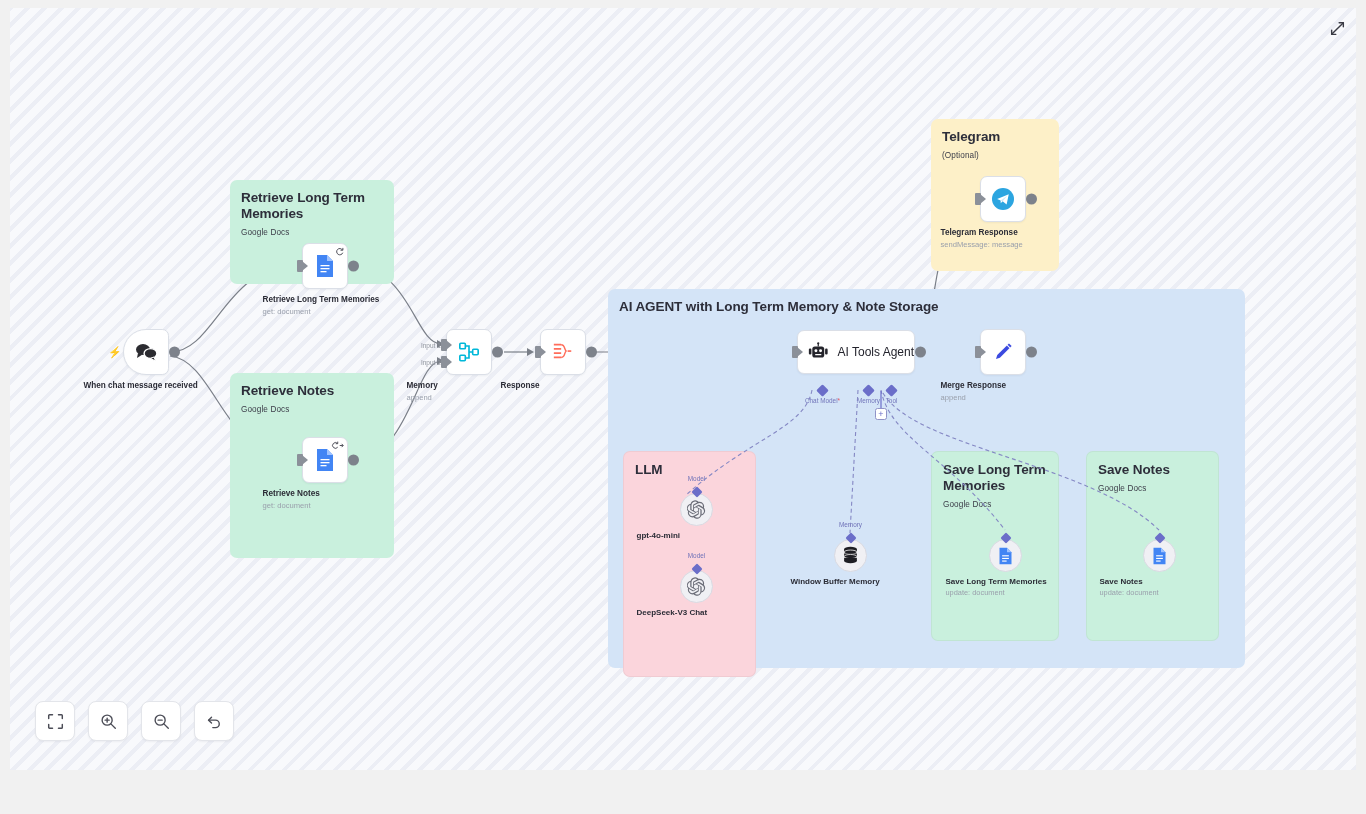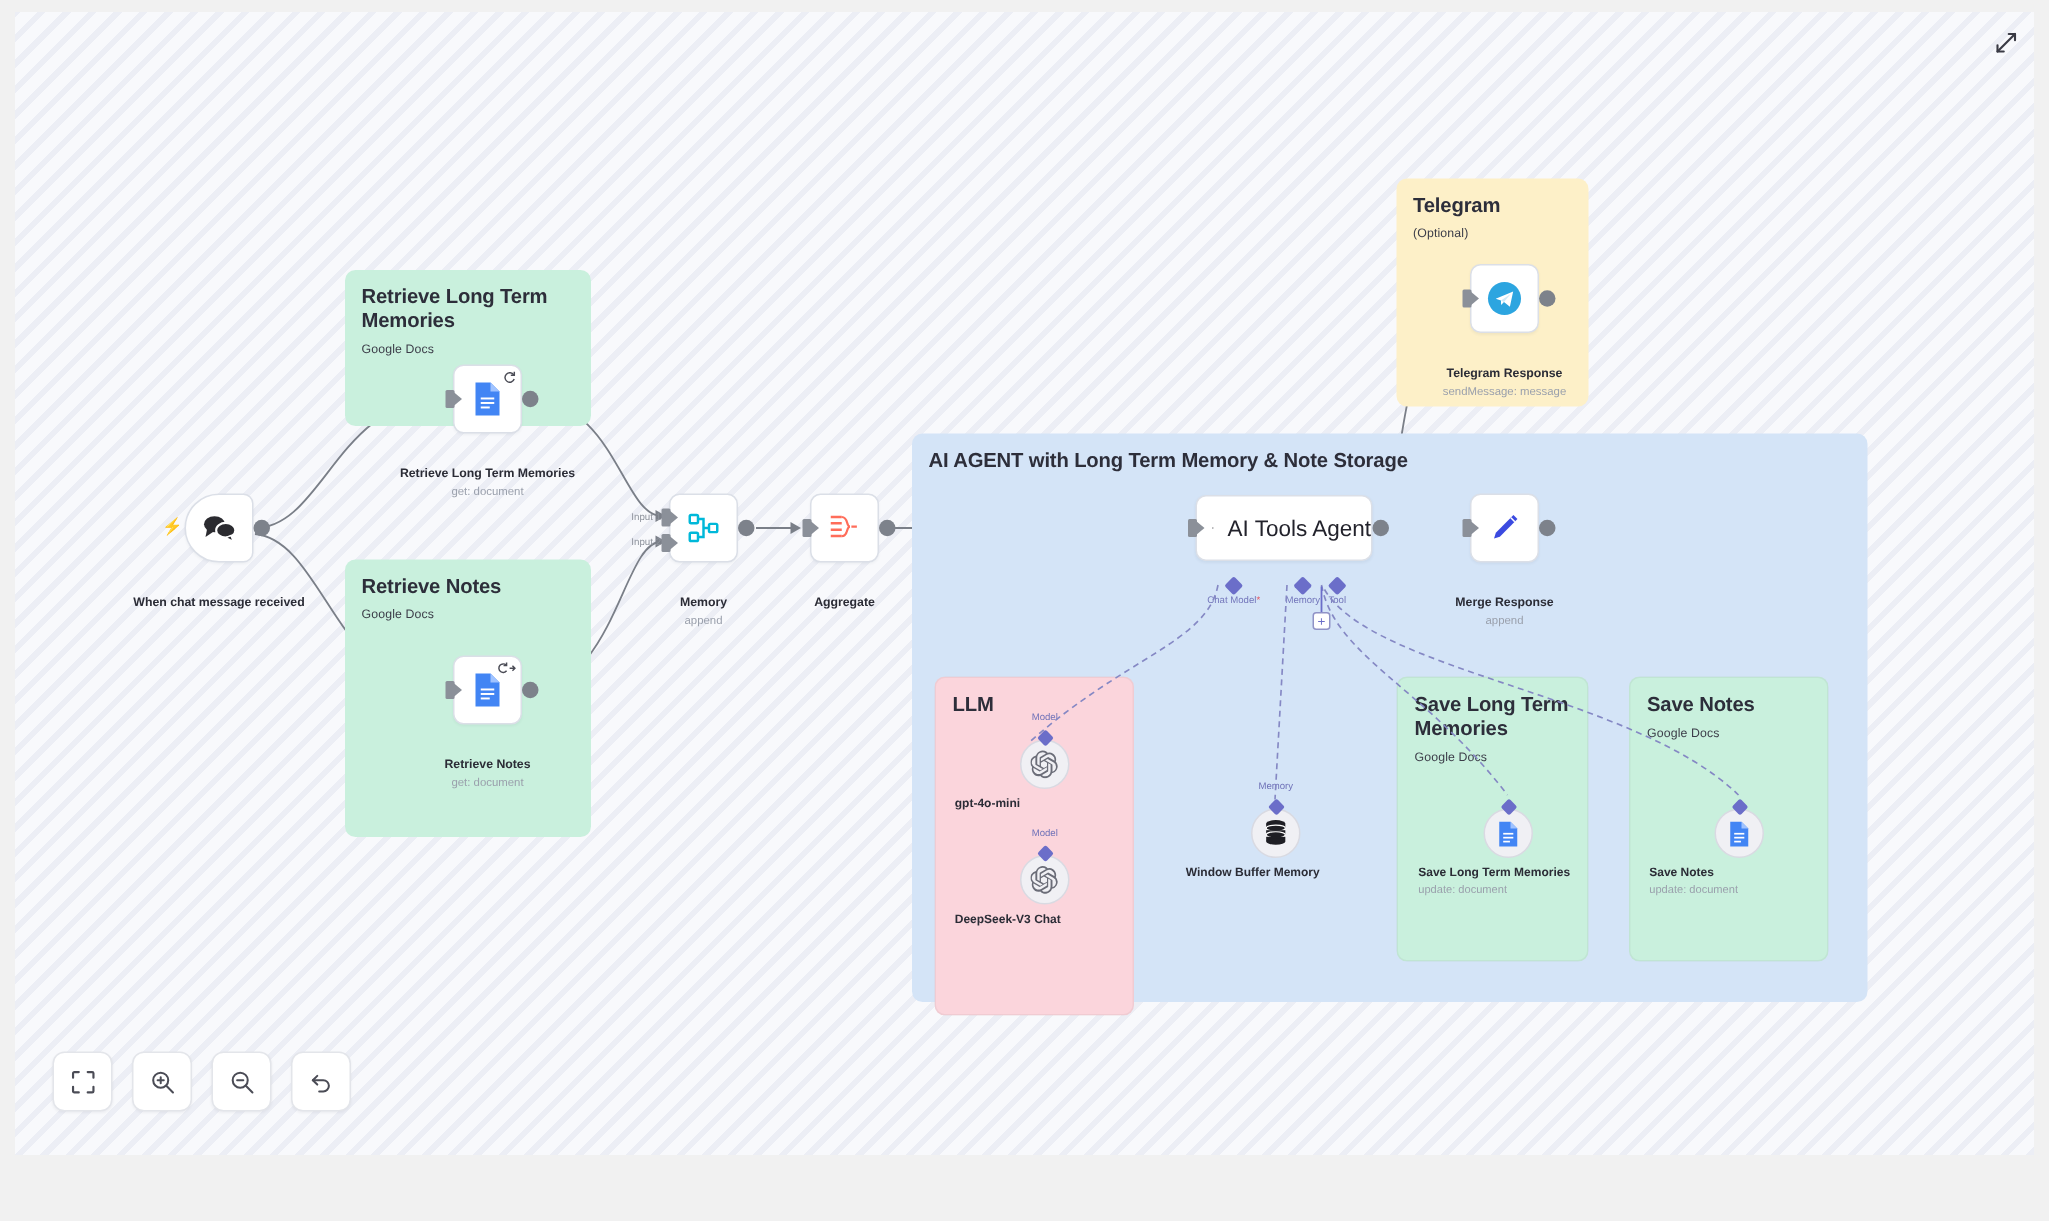--- a/index.html
+++ b/index.html
@@ -63,24 +63,24 @@
     display: flex; align-items: center; justify-content: center;
     box-shadow: 0 1px 2px rgba(25,30,50,.05);
     position: relative;
   }
   .nbox.trig { border-radius: 24px 7px 7px 24px; }
   .nbox.wide {
     width: 118px; height: 44px;
     justify-content: flex-start;
     padding-left: 10px; gap: 9px;
   }
-  .nbox .wlabel { font-size: 15px; color: #23232c; white-space: nowrap; }
+  .nbox .wlabel { font-size: 12px; color: #23232c; white-space: nowrap; }
   .ncap {
     position: absolute; left: 50%; transform: translateX(-50%);
-    top: 68px; width: 125px; text-align: center;
+    top: 52px; width: 125px; text-align: left;
   }
   .ncap .t1 { font-size: 8.2px; font-weight: 700; color: #2b2c36; line-height: 1.3; }
   .ncap .t2 { font-size: 7.6px; color: #9aa0ac; margin-top: 1px; line-height: 1.25; }
 
   .corner-ico { position: absolute; top: 3px; right: 3px; line-height: 0; }
 
   
   .port-in {
     position: absolute; left: -6px; top: 50%; transform: translateY(-50%);
     width: 6px; height: 12px; background: #8b9099; border-radius: 1px;
@@ -361,21 +361,21 @@
       <div class="nbox">
         <span class="port-in"></span>
         <svg width="24" height="22" viewBox="0 0 26 24" fill="none" stroke="#ff6d5a" stroke-width="1.8">
           <path d="M3 4 h8 M3 8.6 h8 M3 13.2 h8 M3 17.8 h8"></path>
           <path d="M11 4 C16 4 14 11 17 11 C14 11 16 18 11 18" stroke-width="1.6"></path>
           <path d="M18 11 h4"></path>
         </svg>
         <span class="port-out"></span>
       </div>
       <div class="ncap">
-        <div class="t1">Aggregate</div>
+        <div class="t1">Response</div>
       </div>
     </div>
 
     <div class="node" style="left:787px; top:322px;">
       <div class="nbox wide">
         <span class="port-in"></span>
         <svg width="22" height="20" viewBox="0 0 24 22">
           <rect x="1" y="7" width="3" height="7" rx="1.3" fill="#24242b"></rect>
           <rect x="20" y="7" width="3" height="7" rx="1.3" fill="#24242b"></rect>
           <rect x="5" y="4.5" width="14" height="13" rx="3" fill="#24242b"></rect>

